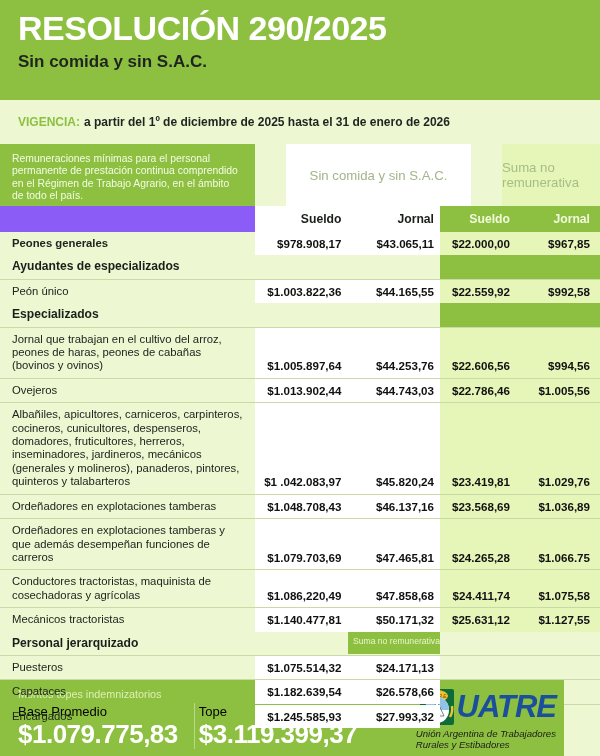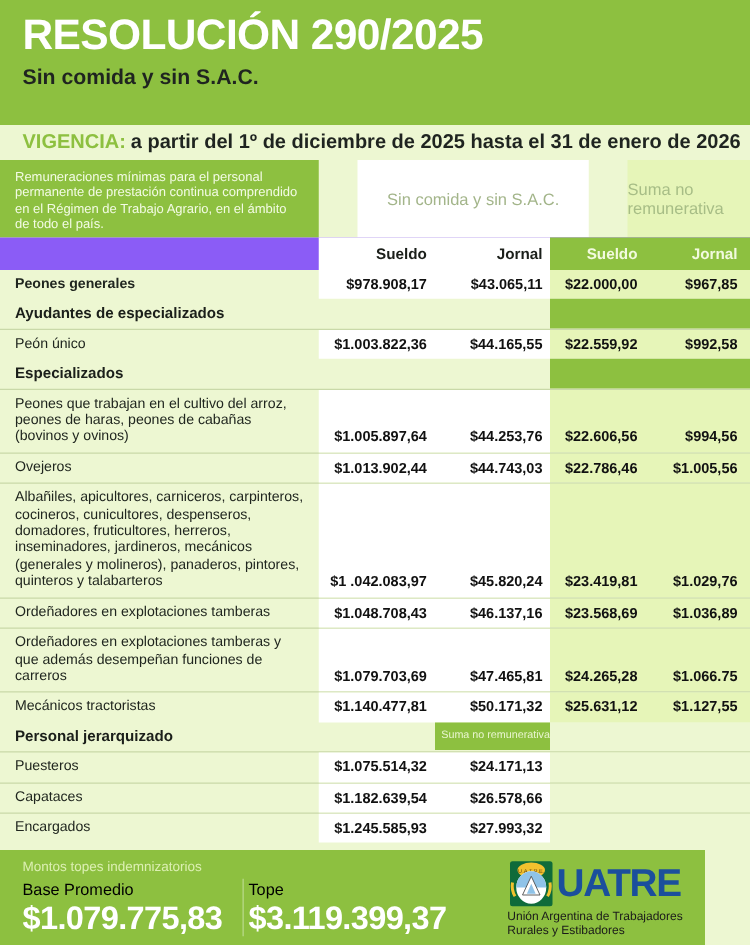--- a/index.html
+++ b/index.html
@@ -29,26 +29,26 @@
   .header h2{
     margin:4px 0 0 0;
     font-size:17px;
     line-height:20px;
     font-weight:bold;
     color:#1f2420;
   }
 
   
   .vigencia{
-    height:28px;
+    height:44px;
     background:#edf7d2;
     display:flex;align-items:center;
     padding-left:18px;
     box-sizing:border-box;
-    font-size:16px;
+    font-size:12px;
     font-weight:bold;
     color:#1f2420;
     white-space:nowrap;
   }
   .vigencia .vig-label{color:#8dc040;margin-right:4px;}
 
   
   .table{position:relative;background:#edf7d2;}
 
   .row{position:relative;display:flex;align-items:flex-end;box-sizing:border-box;}
@@ -157,21 +157,21 @@
     font-size:10.8px;color:#dcefb2;margin:0 0 3px 0;
   }
   .topes{display:flex;align-items:flex-end;}
   .tope-col{padding-right:16px;}
   .tope-col.second{border-left:1px solid #b9d98a;padding-left:4px;}
   .tope-lbl{font-size:13px;color:#000000;line-height:17px;}
   .tope-val{font-size:26px;font-weight:bold;color:#ffffff;line-height:29px;letter-spacing:-0.5px;}
 
   .logo{
     position:absolute;right:8px;top:8px;width:160px;
-    display:flex;flex-direction:column;align-items:center;
+    display:flex;flex-direction:column;align-items:flex-end;font-style:italic;
   }
   .logo-top{display:flex;align-items:center;}
   .logo-word{
     font-size:31px;font-weight:bold;color:#1b4f9c;line-height:32px;
     letter-spacing:-1px;margin-left:2px;
   }
   .logo-sub{
     font-size:9.6px;color:#1a1a1a;line-height:11.4px;margin-top:2px;
   }
   .crest{width:36px;height:38px;}
@@ -232,21 +232,21 @@
           <div class="c-num nr first">$22.559,92</div>
           <div class="c-num nr">$992,58</div>
         </div>
         <div class="row section">
           <div class="band"></div>
           <div class="c-desc">Especializados</div>
         </div>
         <div class="row data">
           <div class="band"></div>
           <div class="plate"></div>
-          <div class="c-desc">Peones que trabajan en el cultivo del arroz, peones de haras, peones de cabañas (bovinos y ovinos)</div>
+          <div class="c-desc">Jornal que trabajan en el cultivo del arroz, peones de haras, peones de cabañas (bovinos y ovinos)</div>
           <div class="c-num">$1.005.897,64</div>
           <div class="c-num">$44.253,76</div>
           <div class="c-num nr first">$22.606,56</div>
           <div class="c-num nr">$994,56</div>
         </div>
         <div class="row data">
           <div class="band"></div>
           <div class="plate"></div>
           <div class="c-desc">Ovejeros</div>
           <div class="c-num">$1.013.902,44</div>
@@ -273,20 +273,29 @@
           <div class="c-num nr">$1.036,89</div>
         </div>
         <div class="row data">
           <div class="band"></div>
           <div class="plate"></div>
           <div class="c-desc">Ordeñadores en explotaciones tamberas y que además desempeñan funciones de carreros</div>
           <div class="c-num">$1.079.703,69</div>
           <div class="c-num">$47.465,81</div>
           <div class="c-num nr first">$24.265,28</div>
           <div class="c-num nr">$1.066.75</div>
+        </div>
+        <div class="row data">
+          <div class="band"></div>
+          <div class="plate"></div>
+          <div class="c-desc">Conductores tractoristas, maquinista de cosechadoras y agrícolas</div>
+          <div class="c-num">$1.086,220,49</div>
+          <div class="c-num">$47.858,68</div>
+          <div class="c-num nr first">$24.411,74</div>
+          <div class="c-num nr">$1.075,58</div>
         </div>
         <div class="row data">
           <div class="band"></div>
           <div class="plate"></div>
           <div class="c-desc">Mecánicos tractoristas</div>
           <div class="c-num">$1.140.477,81</div>
           <div class="c-num">$50.171,32</div>
           <div class="c-num nr first">$25.631,12</div>
           <div class="c-num nr">$1.127,55</div>
         </div>

